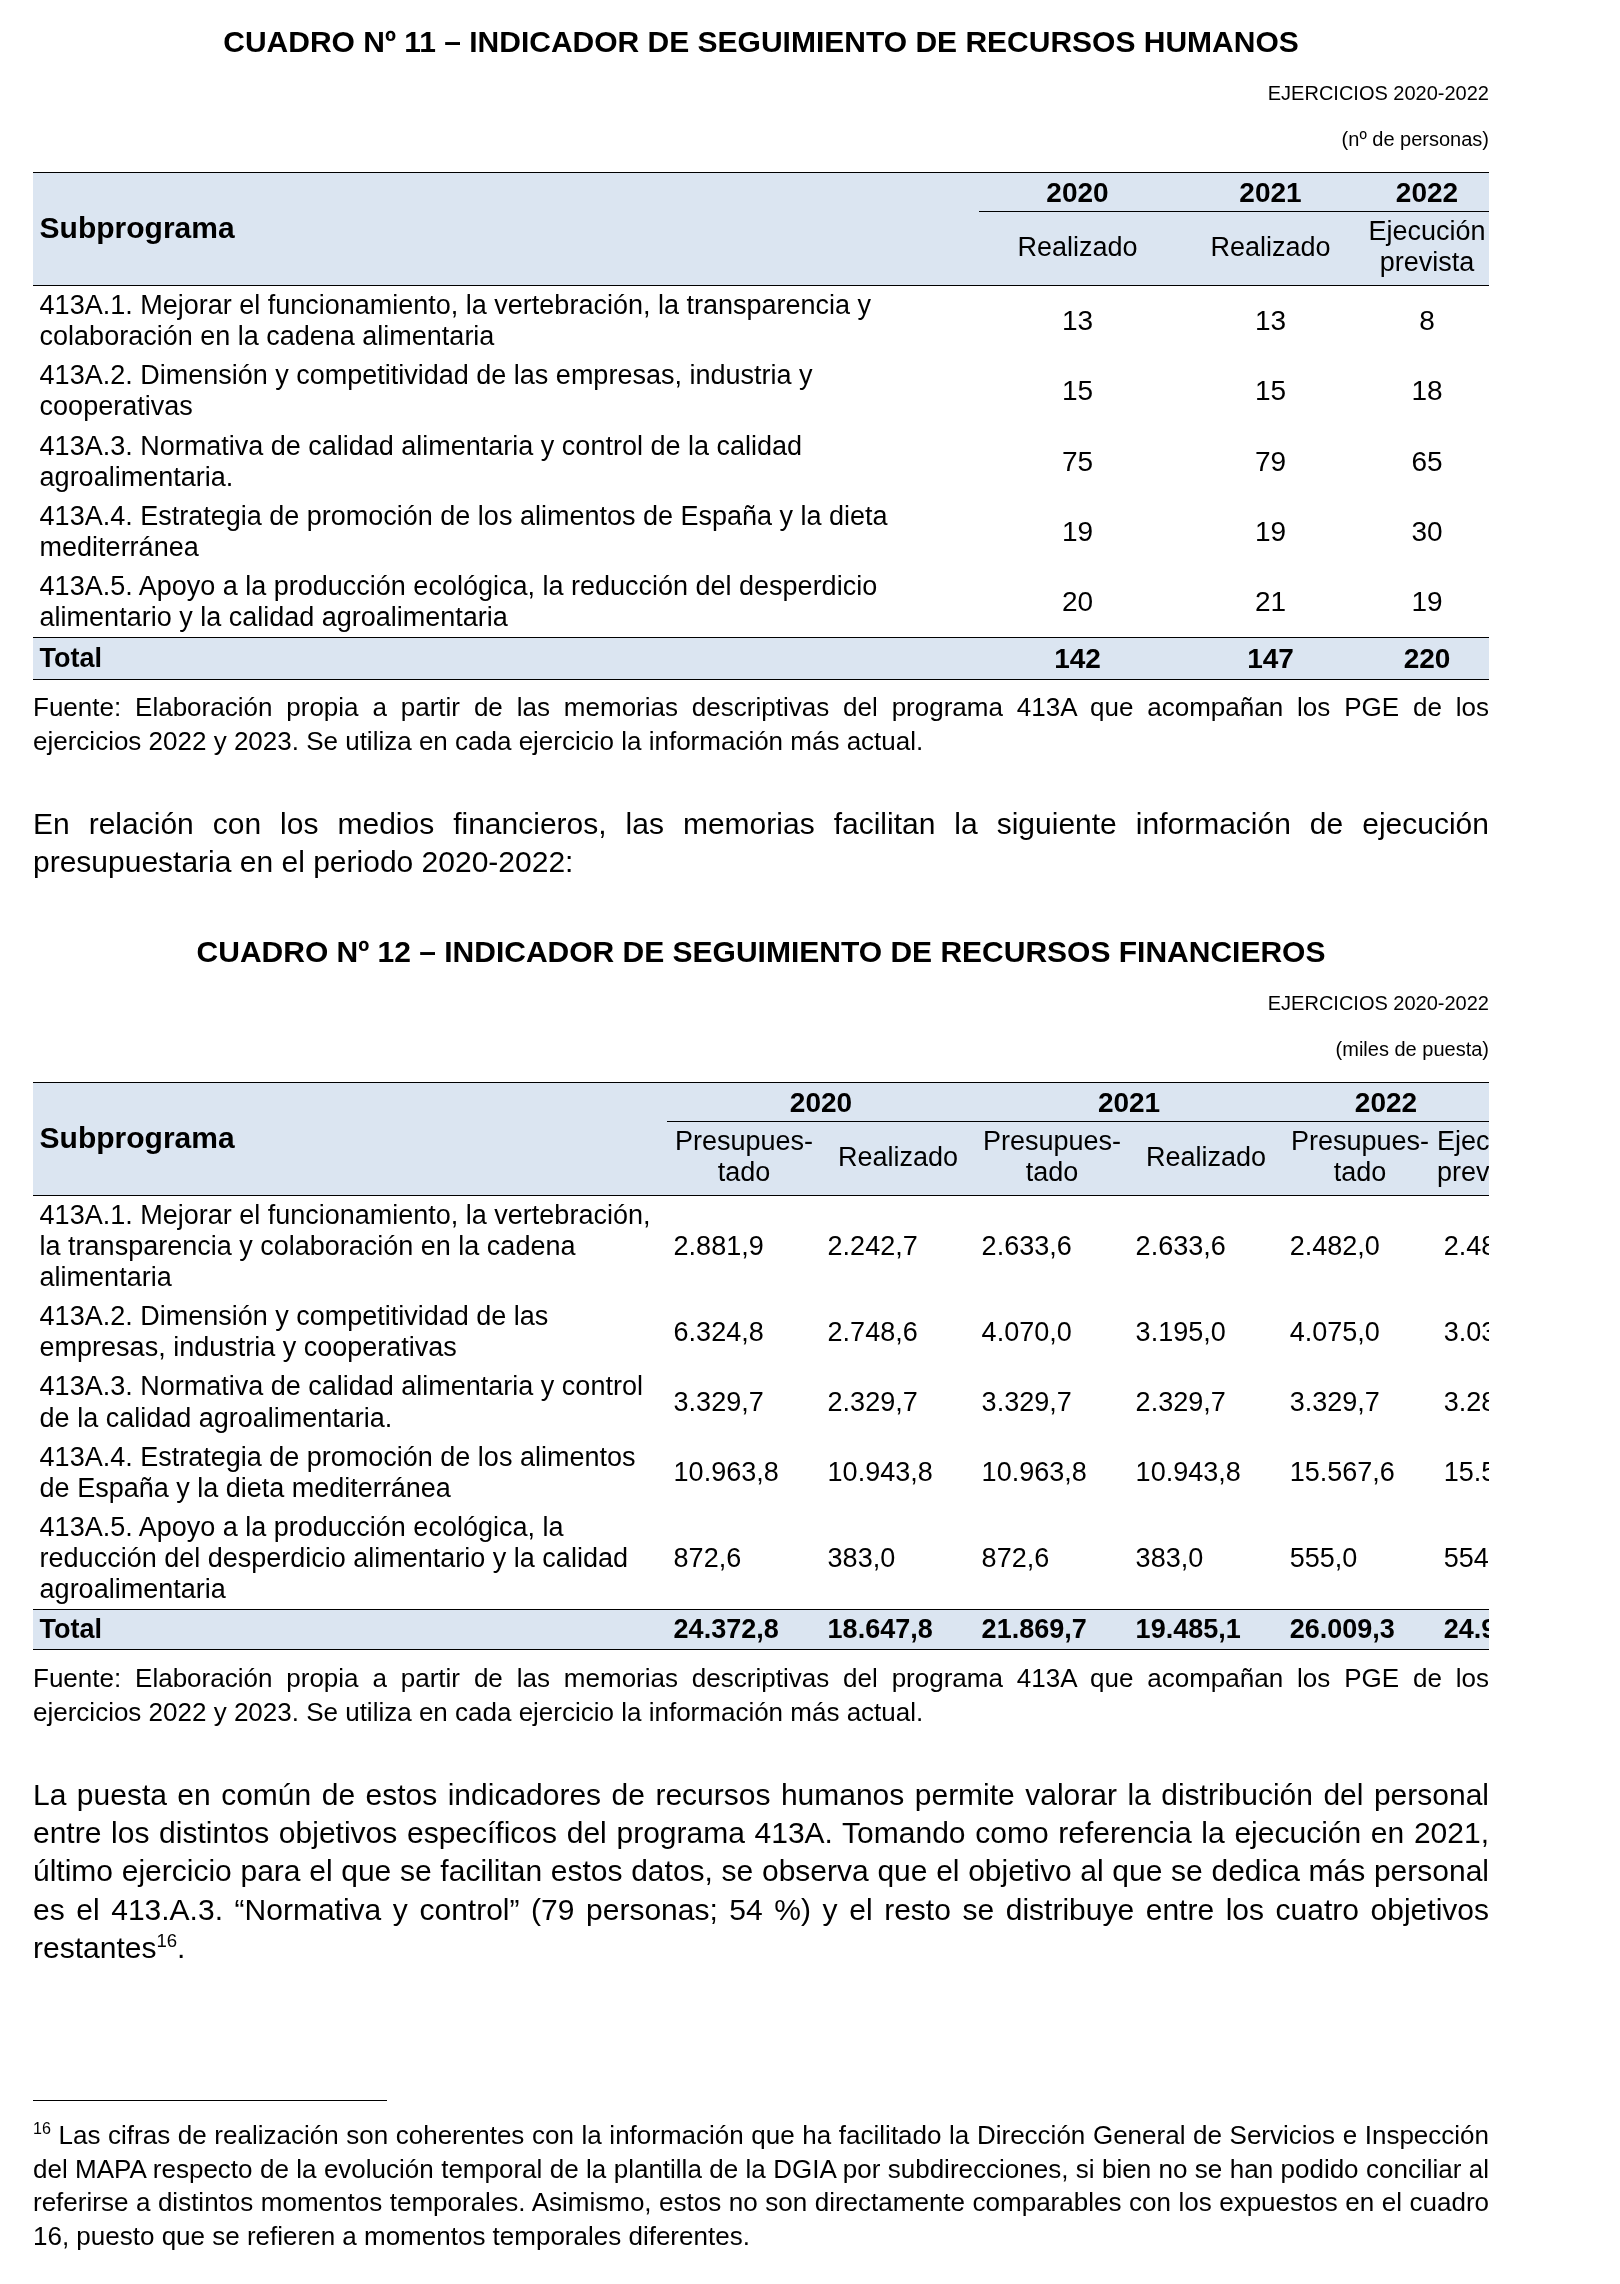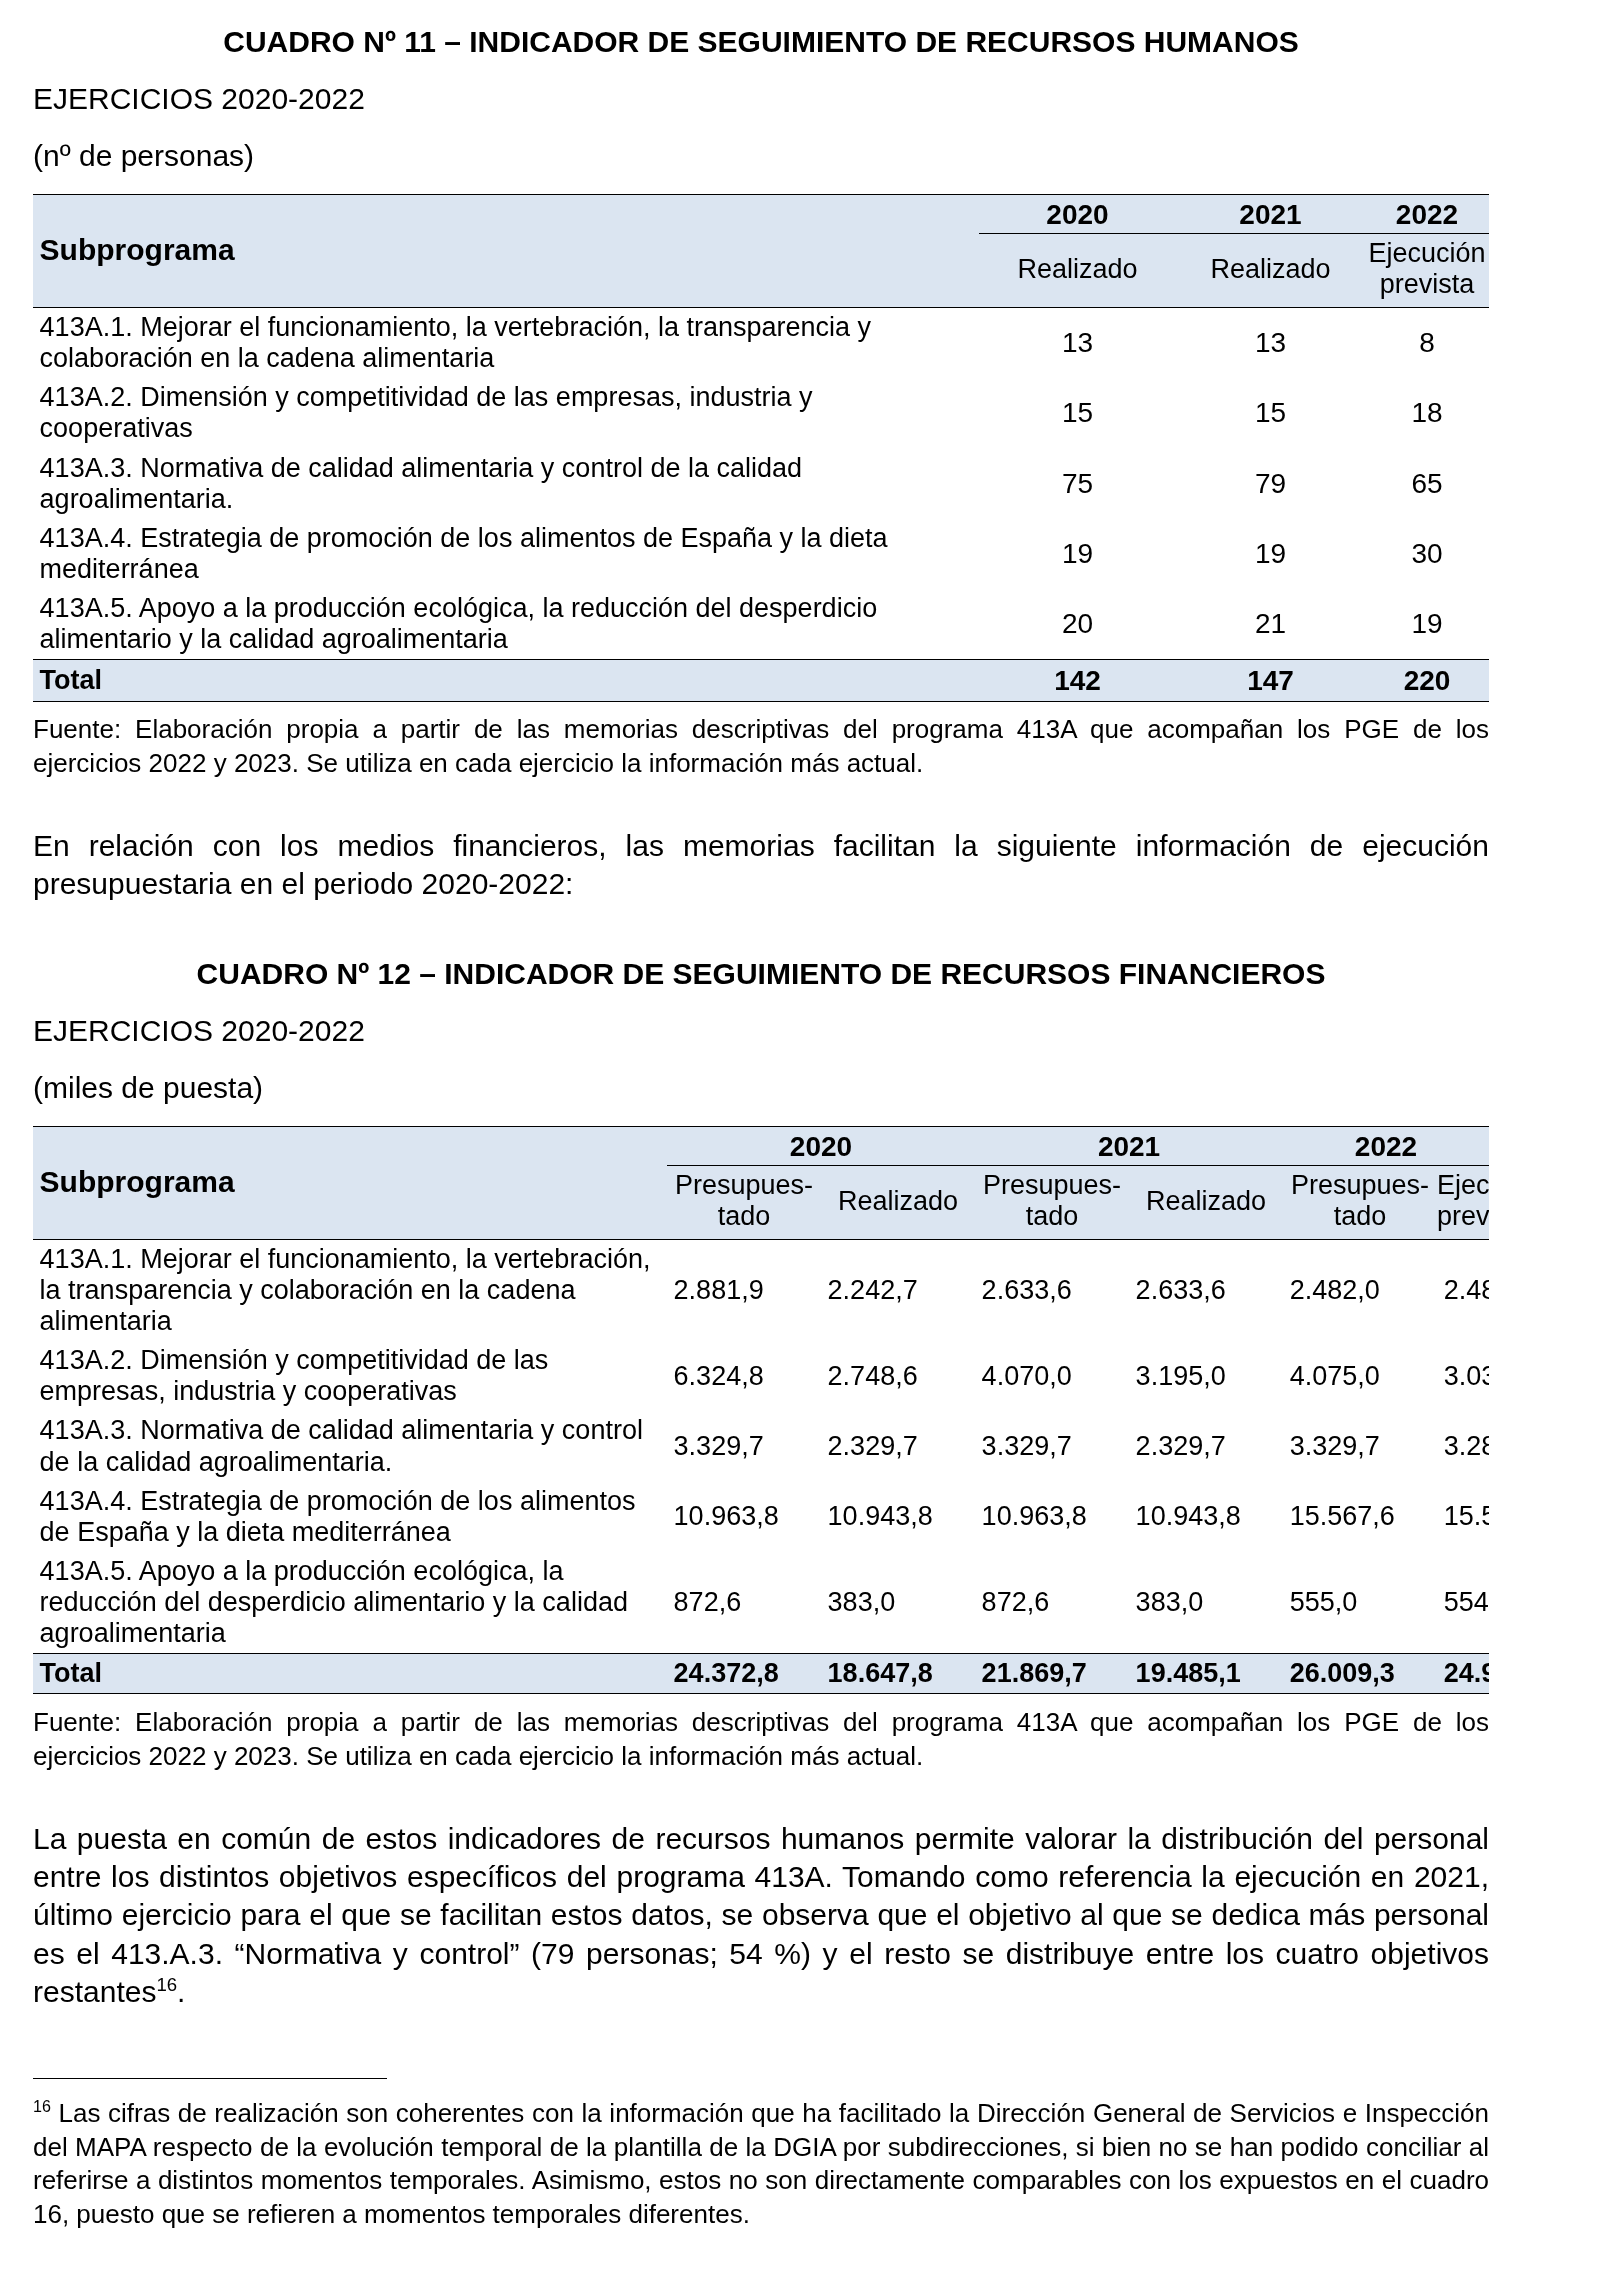--- a/index.html
+++ b/index.html
@@ -19,23 +19,23 @@
     font-size: 30px;
     overflow: hidden;
   }
   .caption-title {
     font-size: 30px;
     font-weight: bold;
     text-align: center;
     margin: 0;
   }
   .caption-sub, .caption-unit {
-    font-size: 30px;
+    font-size: 20px;
     font-weight: normal;
-    text-align: left;
+    text-align: right;
     margin: 23px 0 0 0;
   }
   .caption-unit { margin-bottom: 21.4px; }
 
   table.rtable {
     width: 100%;
     border-collapse: collapse;
     table-layout: fixed;
     border-top: 1.6px solid #000;
   }
@@ -101,21 +101,21 @@
   .cuadro-block-2 { margin-top: 53px; }
   sup.ref {
     font-size: 0.62em;
     line-height: 0;
     vertical-align: super;
   }
   .footnote-block {
     position: absolute;
     left: 33px;
     right: 33px;
-    bottom: 52px;
+    bottom: 30px;
   }
   .footnote-sep {
     width: 354px;
     height: 0;
     border-top: 1.6px solid #000;
     margin: 0 0 18px 0;
   }
   .footnote-text {
     font-size: 26px;
     line-height: 1.3;

